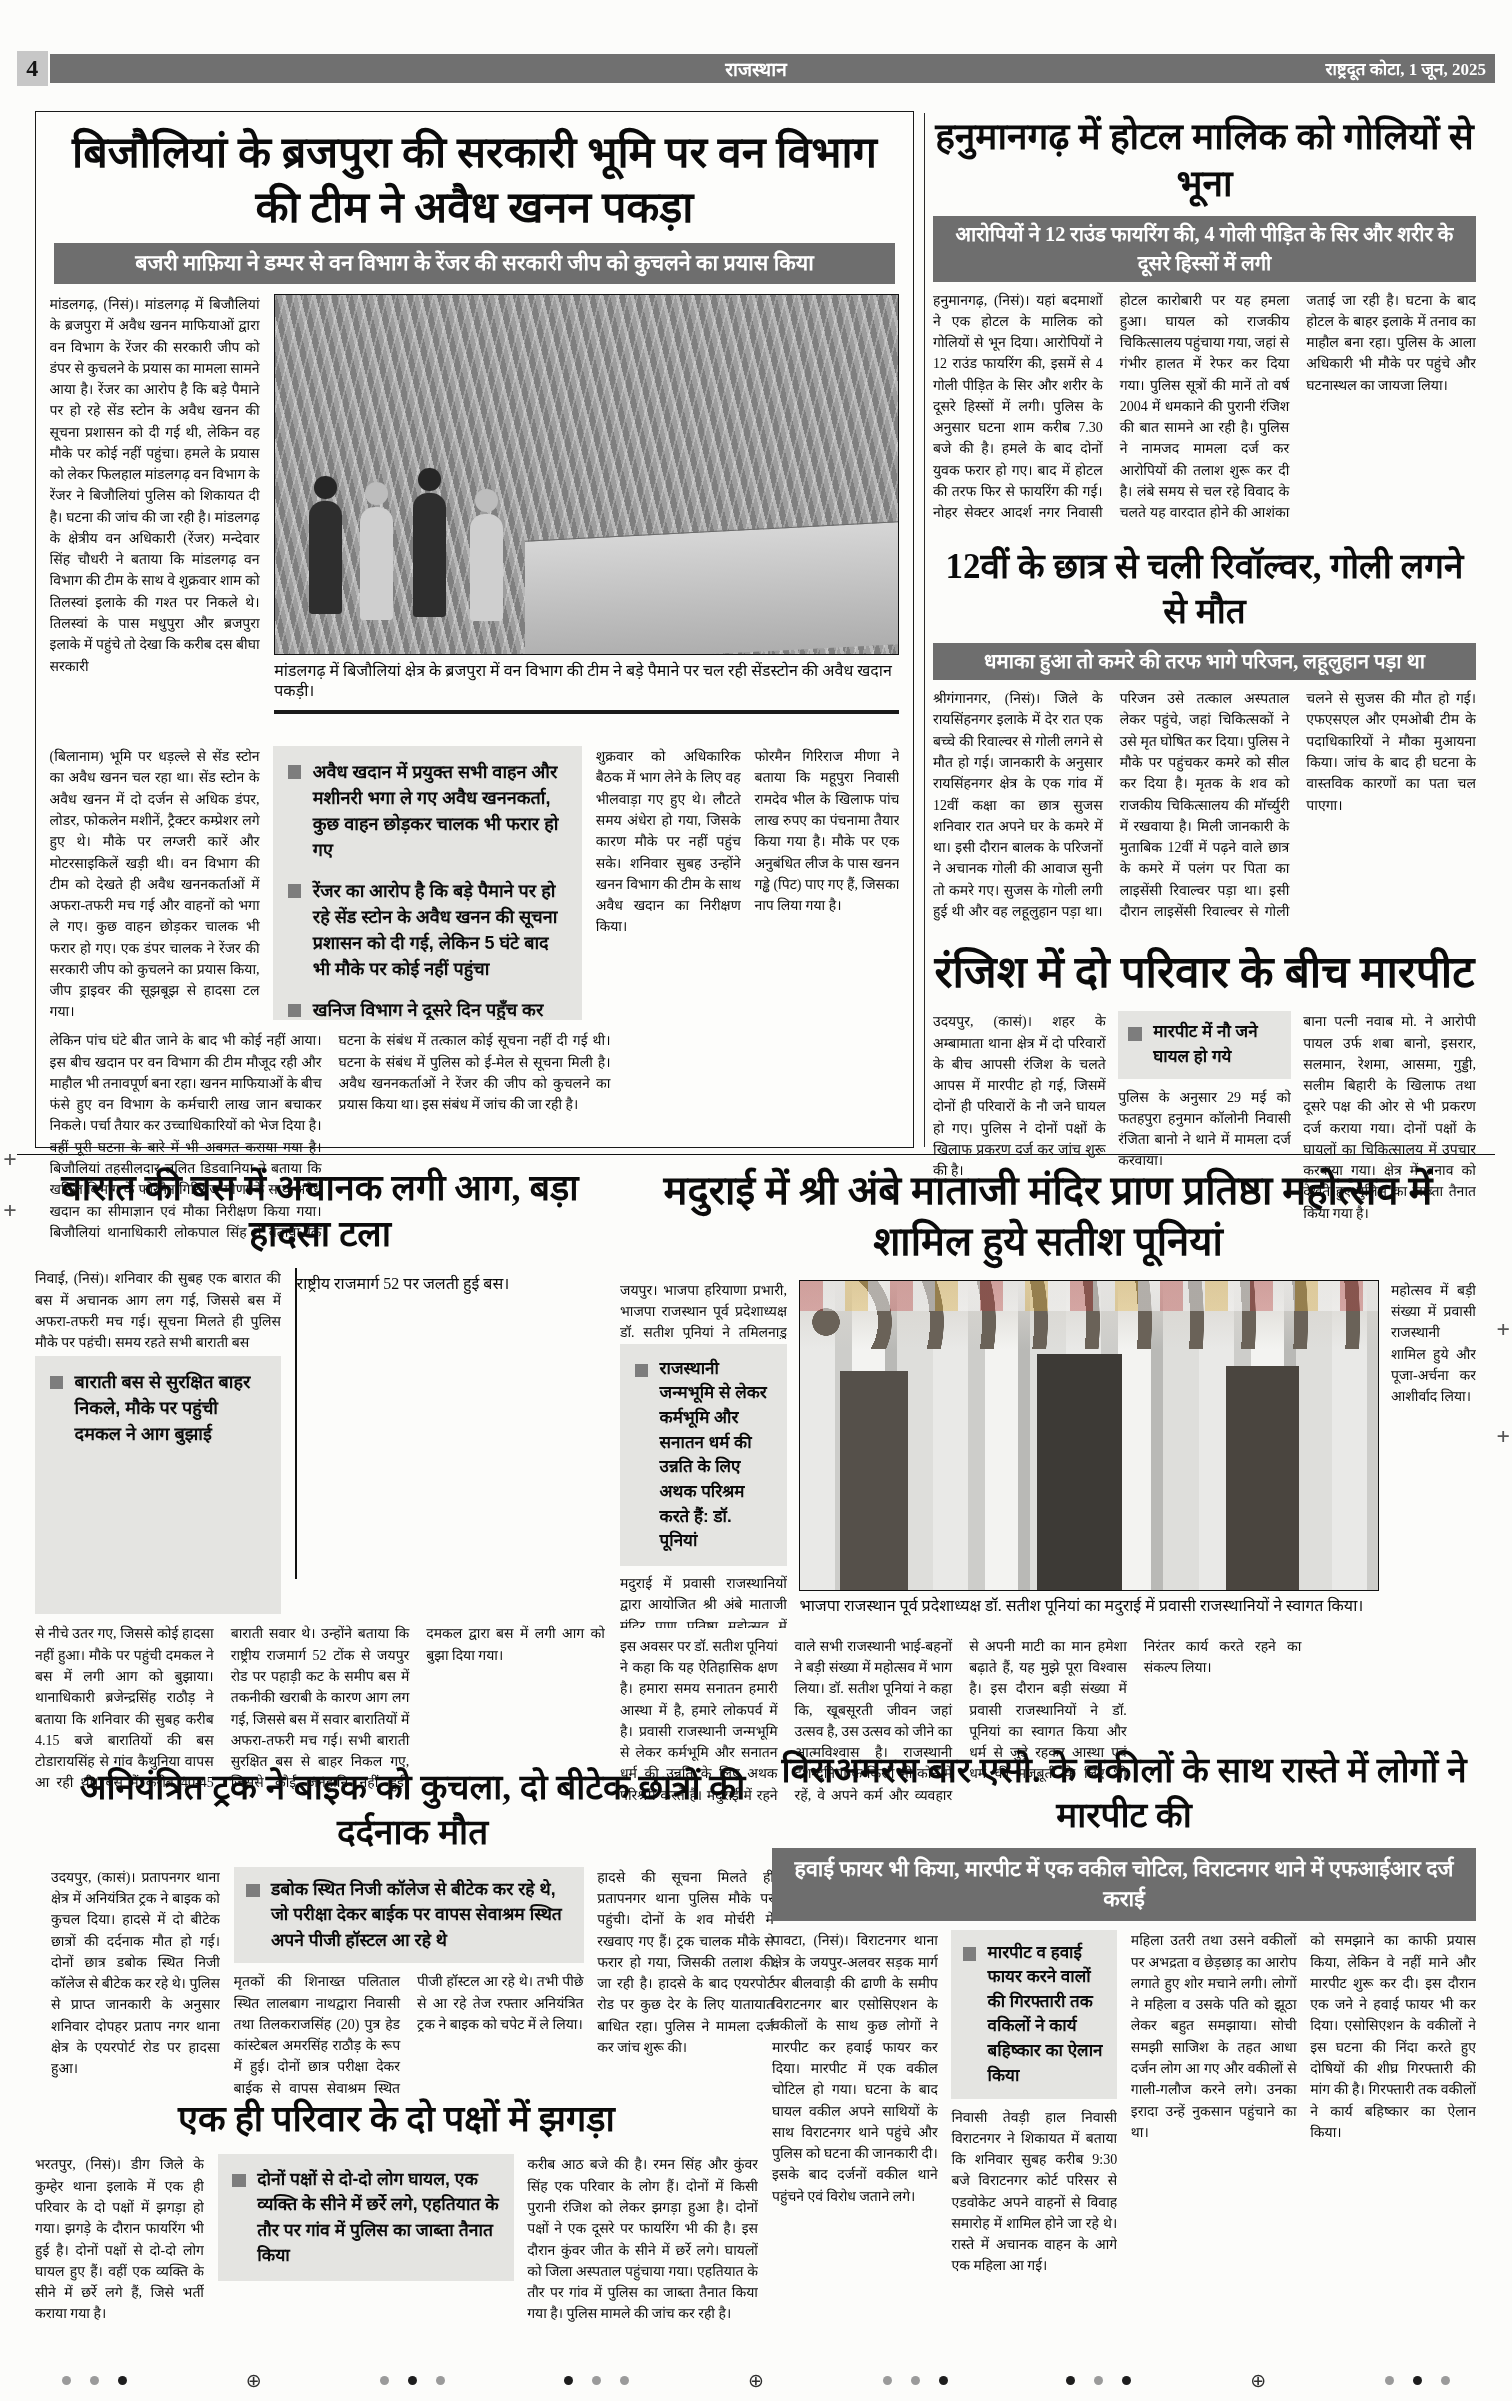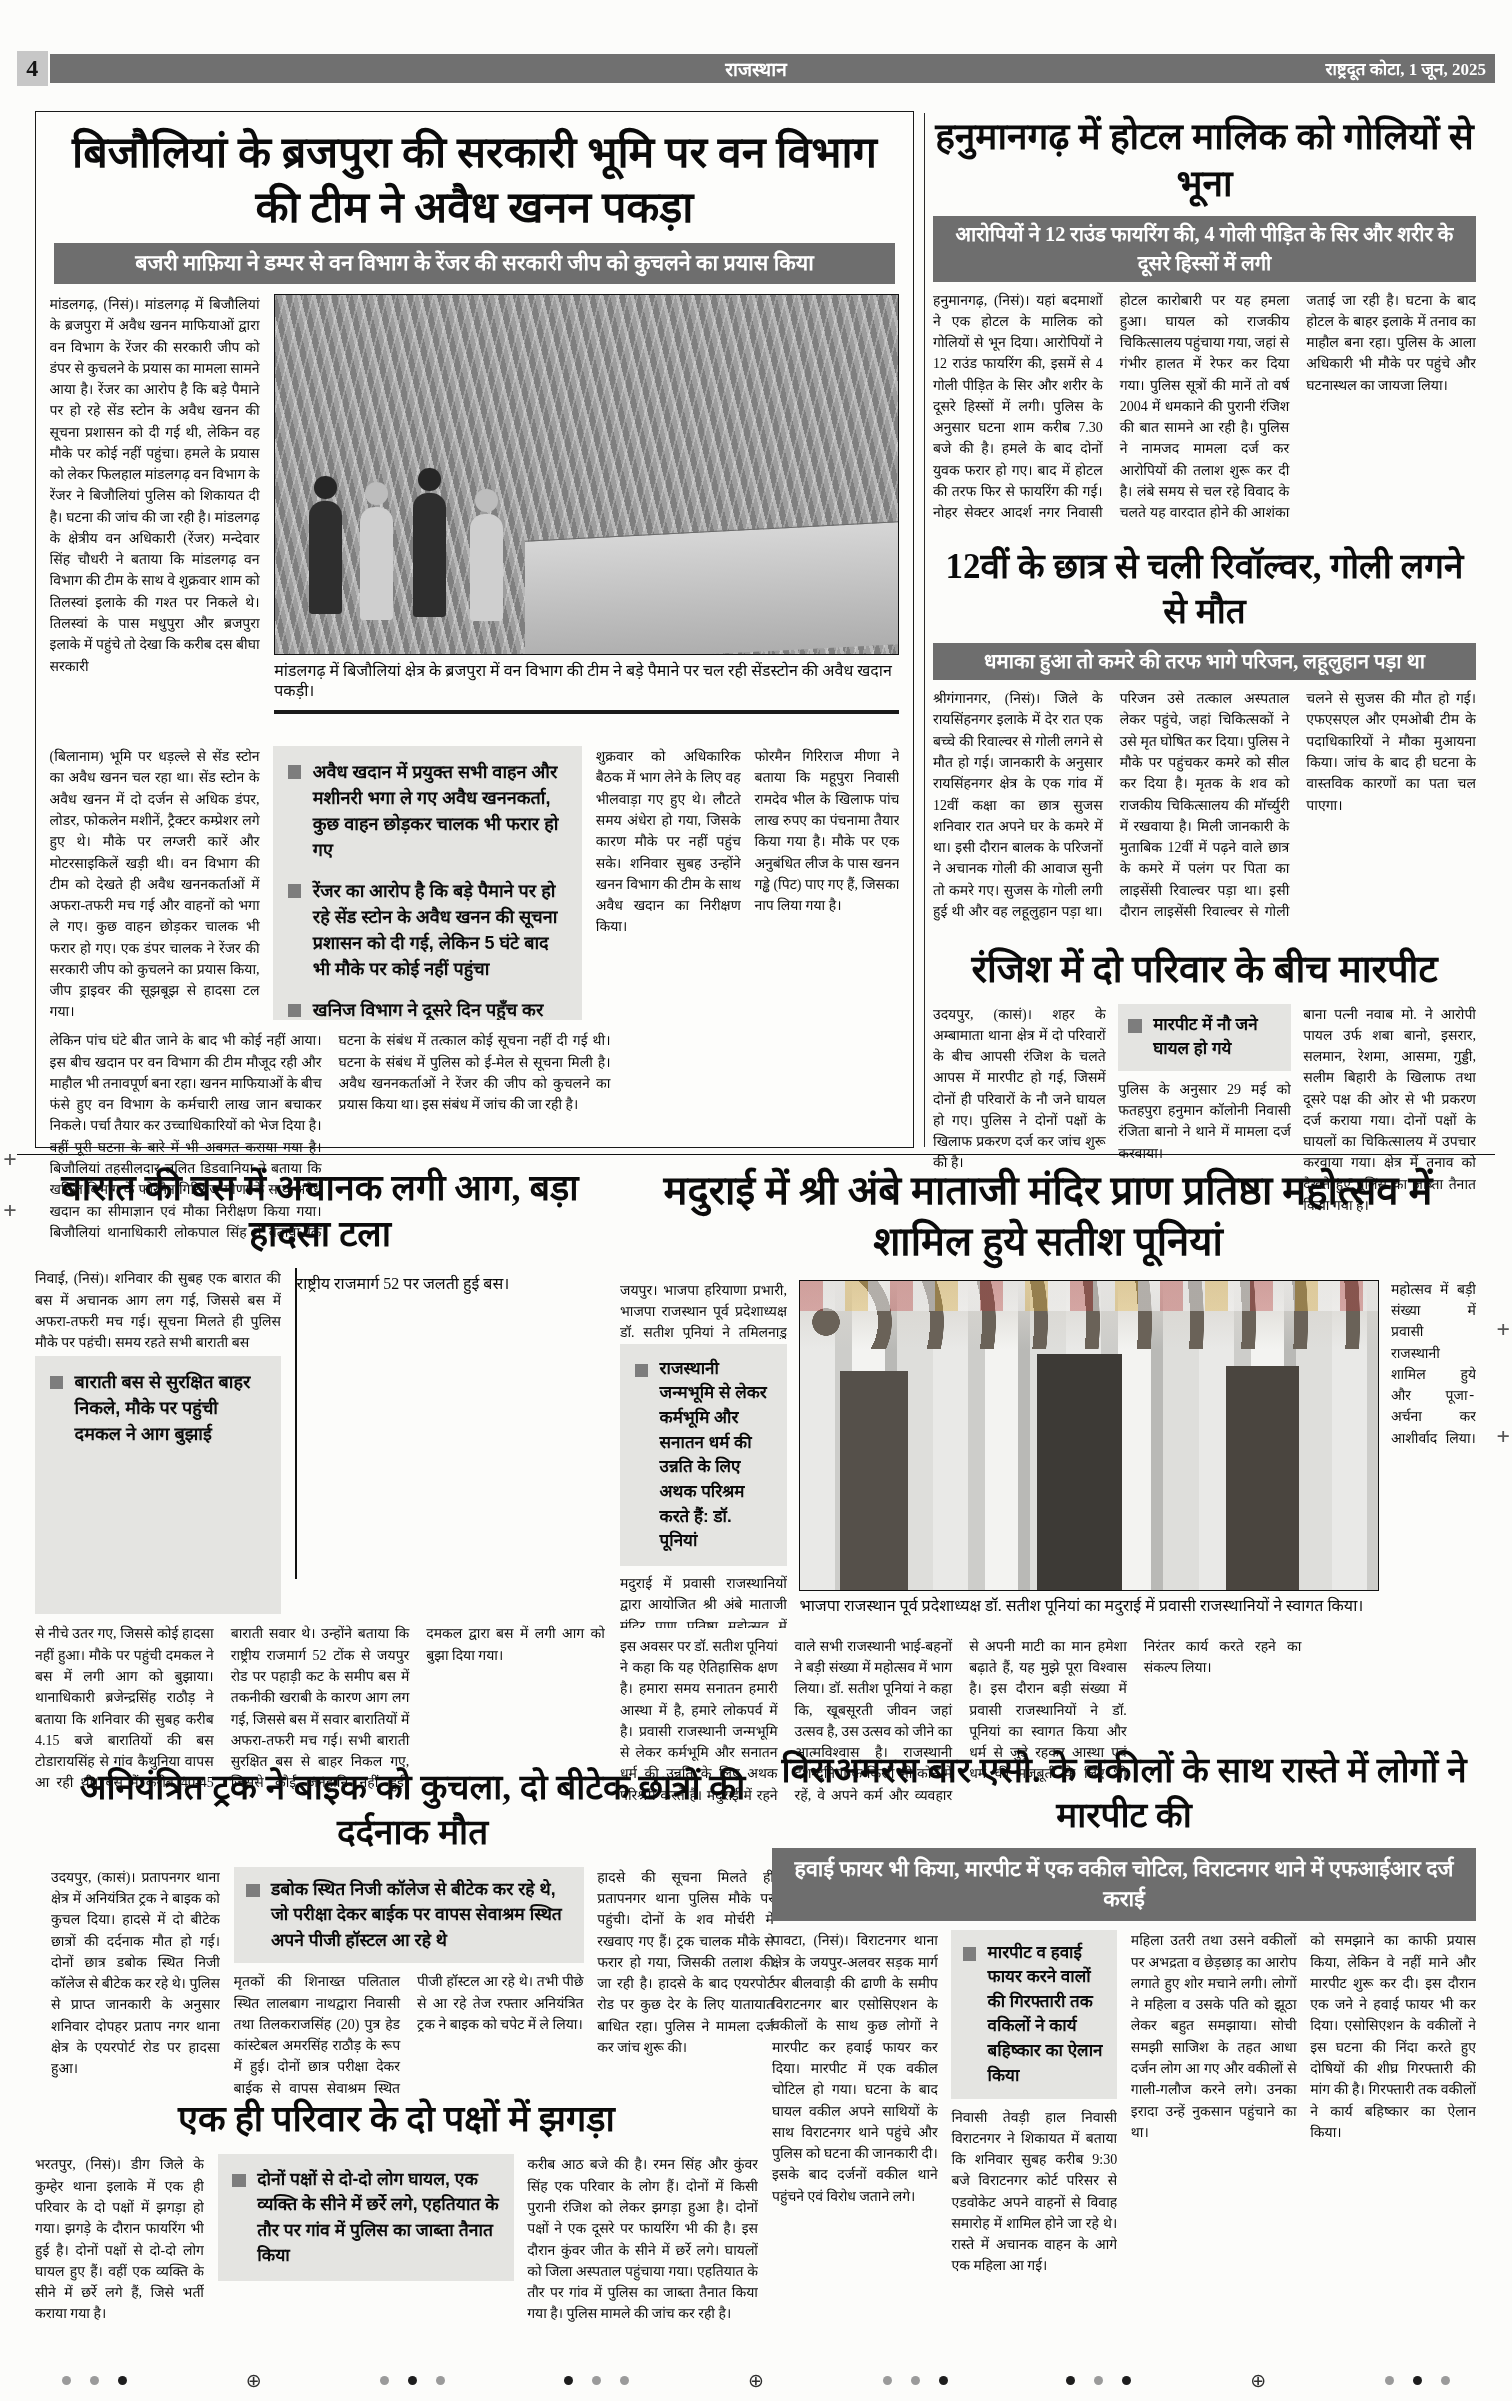--- a/index.html
+++ b/index.html
@@ -116,21 +116,21 @@
       <div class="headline" style="font-size:37px;">हनुमानगढ़ में होटल मालिक को गोलियों से भूना</div>
       <div class="deck" style="font-size:20.3px;padding:4.5px 9px;margin:8px 0;">आरोपियों ने 12 राउंड फायरिंग की, 4 गोली पीड़ित के सिर और शरीर के दूसरे हिस्सों में लगी</div>
       <div class="bodytext colsflow" style="column-count:3;height:241px;">हनुमानगढ़, (निसं)। यहां बदमाशों ने एक होटल के मालिक को गोलियों से भून दिया। आरोपियों ने 12 राउंड फायरिंग की, इसमें से 4 गोली पीड़ित के सिर और शरीर के दूसरे हिस्सों में लगी। पुलिस के अनुसार घटना शाम करीब 7.30 बजे की है। हमले के बाद दोनों युवक फरार हो गए। बाद में होटल की तरफ फिर से फायरिंग की गई। नोहर सेक्टर आदर्श नगर निवासी होटल कारोबारी पर यह हमला हुआ। घायल को राजकीय चिकित्सालय पहुंचाया गया, जहां से गंभीर हालत में रेफर कर दिया गया। पुलिस सूत्रों की मानें तो वर्ष 2004 में धमकाने की पुरानी रंजिश की बात सामने आ रही है। पुलिस ने नामजद मामला दर्ज कर आरोपियों की तलाश शुरू कर दी है। लंबे समय से चल रहे विवाद के चलते यह वारदात होने की आशंका जताई जा रही है। घटना के बाद होटल के बाहर इलाके में तनाव का माहौल बना रहा। पुलिस के आला अधिकारी भी मौके पर पहुंचे और घटनास्थल का जायजा लिया।</div>
     </div>
     <div style="margin-top:14.7px;">
       <div class="headline" style="font-size:35px;">12वीं के छात्र से चली रिवॉल्वर, गोली लगने से मौत</div>
       <div class="deck" style="font-size:20.3px;padding:4.5px 9px;margin:8px 0;">धमाका हुआ तो कमरे की तरफ भागे परिजन, लहूलुहान पड़ा था</div>
       <div class="bodytext colsflow" style="column-count:3;height:243px;">श्रीगंगानगर, (निसं)। जिले के रायसिंहनगर इलाके में देर रात एक बच्चे की रिवाल्वर से गोली लगने से मौत हो गई। जानकारी के अनुसार रायसिंहनगर क्षेत्र के एक गांव में 12वीं कक्षा का छात्र सुजस शनिवार रात अपने घर के कमरे में था। इसी दौरान बालक के परिजनों ने अचानक गोली की आवाज सुनी तो कमरे गए। सुजस के गोली लगी हुई थी और वह लहूलुहान पड़ा था। परिजन उसे तत्काल अस्पताल लेकर पहुंचे, जहां चिकित्सकों ने उसे मृत घोषित कर दिया। पुलिस ने मौके पर पहुंचकर कमरे को सील कर दिया है। मृतक के शव को राजकीय चिकित्सालय की मॉर्च्युरी में रखवाया है। मिली जानकारी के मुताबिक 12वीं में पढ़ने वाले छात्र के कमरे में पलंग पर पिता का लाइसेंसी रिवाल्वर पड़ा था। इसी दौरान लाइसेंसी रिवाल्वर से गोली चलने से सुजस की मौत हो गई। एफएसएल और एमओबी टीम के पदाधिकारियों ने मौका मुआयना किया। जांच के बाद ही घटना के वास्तविक कारणों का पता चल पाएगा।</div>
     </div>
     <div style="margin-top:13.6px;">
-      <div class="headline" style="font-size:38px;">रंजिश में दो परिवार के बीच मारपीट</div>
+      <div class="headline" style="font-size:44px;">रंजिश में दो परिवार के बीच मारपीट</div>
       <div style="display:flex;gap:12.4px;margin-top:10.2px;height:210px;">
         <div class="bodytext" style="flex:1;">उदयपुर, (कासं)। शहर के अम्बामाता थाना क्षेत्र में दो परिवारों के बीच आपसी रंजिश के चलते आपस में मारपीट हो गई, जिसमें दोनों ही परिवारों के नौ जने घायल हो गए। पुलिस ने दोनों पक्षों के खिलाफ प्रकरण दर्ज कर जांच शुरू की है।</div>
         <div style="flex:1;">
           <div class="kbox" style="padding:9px 10.2px;">
             <div class="kitem" style="margin:0;">
               <span class="ksq"></span>
               <span class="ktext" style="font-size:17px;">मारपीट में नौ जने घायल हो गये</span>
             </div>
           </div>
           <div class="bodytext" style="margin-top:8px;height:119px;">पुलिस के अनुसार 29 मई को फतहपुरा हनुमान कॉलोनी निवासी रंजिता बानो ने थाने में मामला दर्ज करवाया।</div>
@@ -178,21 +178,21 @@
         <div class="bodytext" style="margin-top:6.8px;flex:1;">मदुराई में प्रवासी राजस्थानियों द्वारा आयोजित श्री अंबे माताजी मंदिर प्राण प्रतिष्ठा महोत्सव में शामिल होकर पूजा-अर्चना की। डॉ. सतीश पूनियां ने राजस्थानी परिवारों के बच्चों को आशीर्वाद देते हुये उनके उज्ज्वल भविष्य की कामना की।</div>
       </div>
       <div style="flex:1;display:flex;flex-direction:column;">
         <div class="photo photo-crowd" style="height:309px;">
           <div class="figure-dark" style="left:237px;"></div>
           <div class="figure-dark" style="left:40px;width:68px;top:90px;background:#55504a;"></div>
           <div class="figure-dark" style="right:79px;width:73px;top:85px;background:#4a453f;"></div>
         </div>
         <div class="caption">भाजपा राजस्थान पूर्व प्रदेशाध्यक्ष डॉ. सतीश पूनियां का मदुराई में प्रवासी राजस्थानियों ने स्वागत किया।</div>
       </div>
-      <div class="bodytext" style="width:85px;flex:none;font-family:Liberation Mono, monospace;">महोत्सव में बड़ी संख्या में प्रवासी राजस्थानी शामिल हुये और पूजा-अर्चना कर आशीर्वाद लिया।</div>
+      <div class="bodytext" style="width:85px;flex:none;">महोत्सव में बड़ी संख्या में प्रवासी राजस्थानी शामिल हुये और पूजा-अर्चना कर आशीर्वाद लिया।</div>
     </div>
     <div class="bodytext colsflow" style="margin-top:8px;column-count:5;height:187px;">इस अवसर पर डॉ. सतीश पूनियां ने कहा कि यह ऐतिहासिक क्षण है। हमारा समय सनातन हमारी आस्था में है, हमारे लोकपर्व में है। प्रवासी राजस्थानी जन्मभूमि से लेकर कर्मभूमि और सनातन धर्म की उन्नति के लिए अथक परिश्रम करते हैं। मदुराई में रहने वाले सभी राजस्थानी भाई-बहनों ने बड़ी संख्या में महोत्सव में भाग लिया। डॉ. सतीश पूनियां ने कहा कि, खूबसूरती जीवन जहां उत्सव है, उस उत्सव को जीने का आत्मविश्वास है। राजस्थानी देश-दुनिया के किसी भी कोने में रहें, वे अपने कर्म और व्यवहार से अपनी माटी का मान हमेशा बढ़ाते हैं, यह मुझे पूरा विश्वास है। इस दौरान बड़ी संख्या में प्रवासी राजस्थानियों ने डॉ. पूनियां का स्वागत किया और धर्म से जुड़े रहकर आस्था एवं धर्म की मजबूती के लिए भी निरंतर कार्य करते रहने का संकल्प लिया।</div>
   </div>
 
   <div style="position:absolute;left:51px;top:1766px;width:723px;">
     <div class="headline" style="font-size:35px;">अनियंत्रित ट्रक ने बाइक को कुचला, दो बीटेक छात्रों की दर्दनाक मौत</div>
     <div style="display:flex;gap:13.6px;margin-top:11.3px;height:235px;">
       <div class="bodytext" style="width:169px;flex:none;">उदयपुर, (कासं)। प्रतापनगर थाना क्षेत्र में अनियंत्रित ट्रक ने बाइक को कुचल दिया। हादसे में दो बीटेक छात्रों की दर्दनाक मौत हो गई। दोनों छात्र डबोक स्थित निजी कॉलेज से बीटेक कर रहे थे। पुलिस से प्राप्त जानकारी के अनुसार शनिवार दोपहर प्रताप नगर थाना क्षेत्र के एयरपोर्ट रोड पर हादसा हुआ।</div>
       <div style="width:350px;flex:none;">
         <div class="kbox" style="padding:10.2px 12.4px;">

